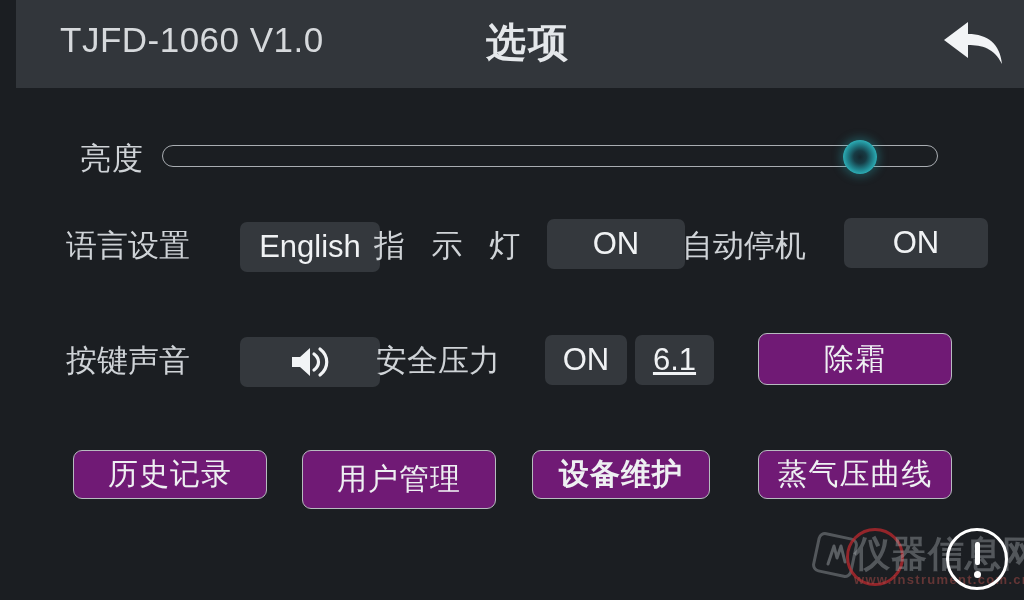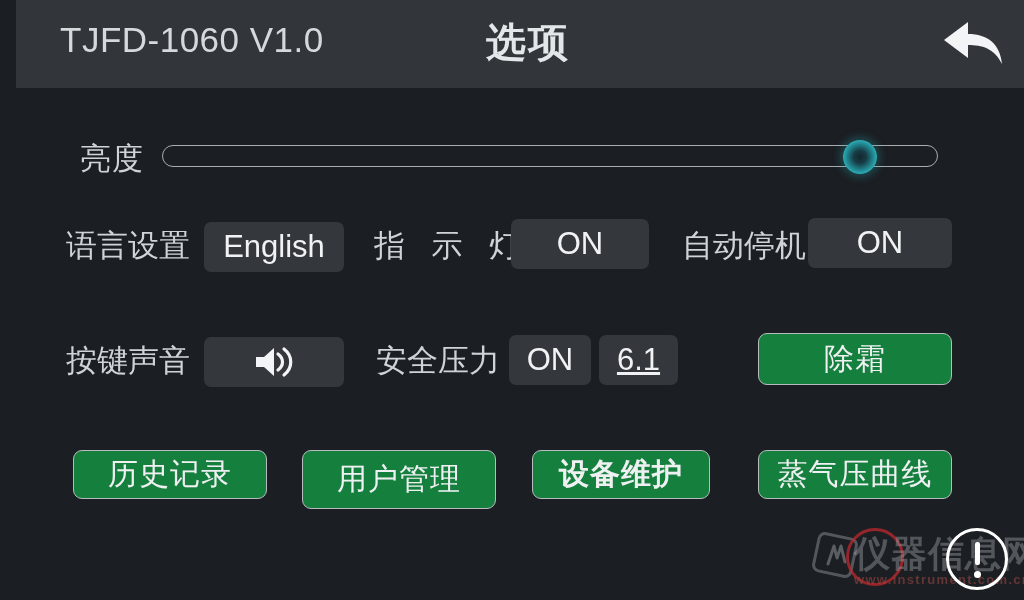--- a/index.html
+++ b/index.html
@@ -125,26 +125,27 @@
     border-radius: 7px;
     color: #f0f2f4;
     font-size: 31px;
     font-family: "Liberation Sans", "DejaVu Sans", sans-serif;
     display: flex;
     align-items: center;
     justify-content: center;
     box-sizing: border-box;
     cursor: pointer;
     padding: 0;
+    margin-left: 36px;
   }
 
   
   .outline-btn {
     position: absolute;
-    background: #15803d;
+    background: #701a75;
     border: 1.5px solid #b7bbbf;
     border-radius: 9px;
     color: #eef0f2;
     font-size: 30px;
     font-family: "Liberation Sans", "DejaVu Sans", sans-serif;
     display: flex;
     align-items: center;
     justify-content: center;
     box-sizing: border-box;
     letter-spacing: 1px;

